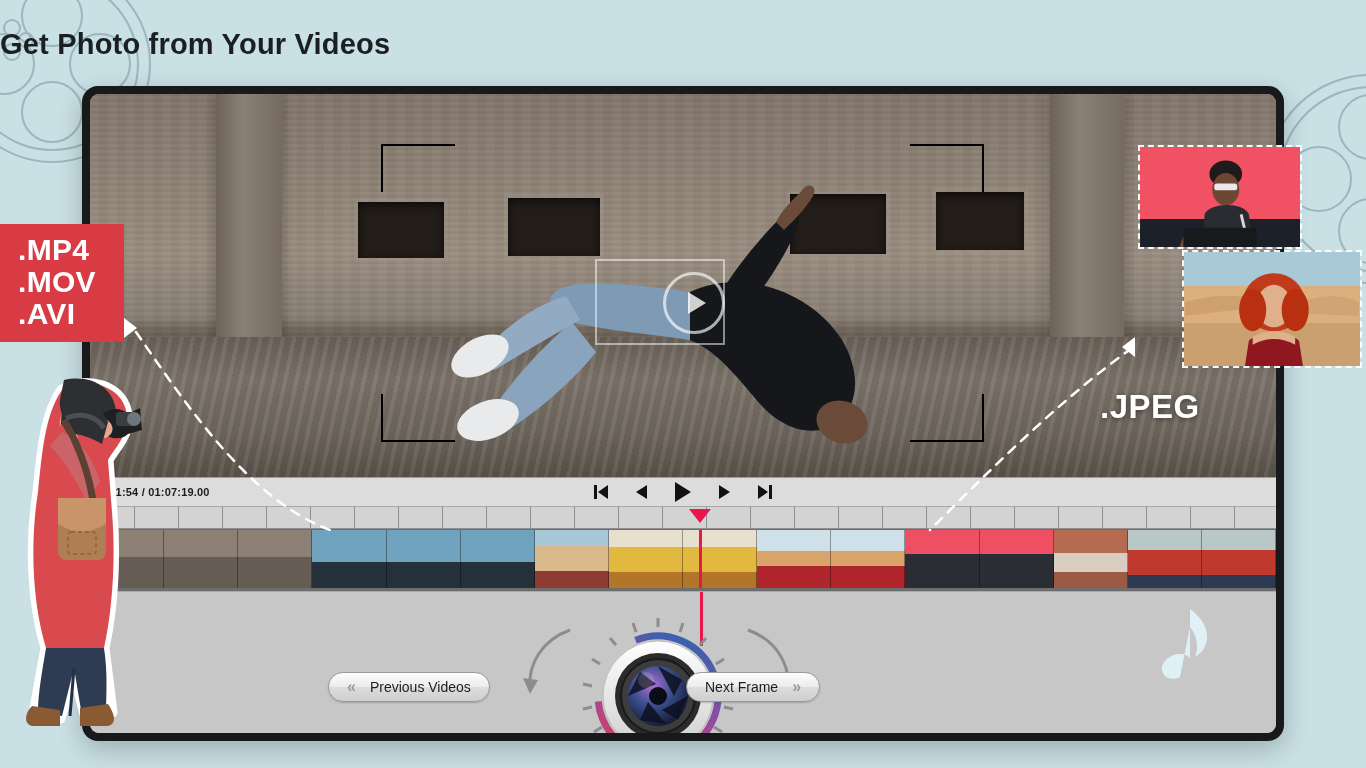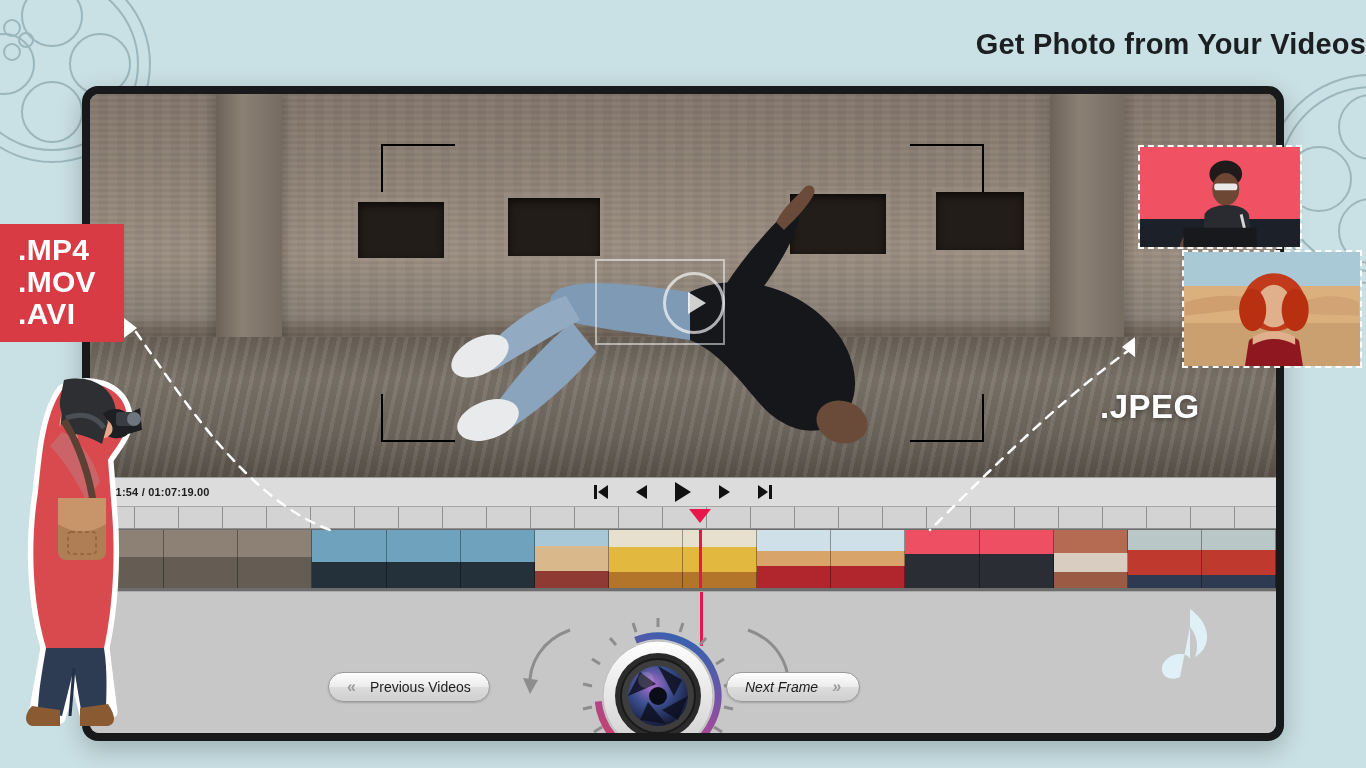--- a/index.html
+++ b/index.html
@@ -11,21 +11,21 @@
     position: relative;
   }
 
   
   .reel { position: absolute; pointer-events: none; }
   .reel svg { display: block; }
 
   
   .page-title {
     position: absolute; top: 28px; left: 0; width: 100%;
-    text-align: right;
+    text-align: left;
     font-size: 29px; font-weight: 600; color: #1b1f22;
     letter-spacing: .2px;
   }
 
   
   .app-window {
     position: absolute;
     left: 82px; top: 86px;
     width: 1202px; height: 655px;
     background: #17191b;
@@ -168,21 +168,21 @@
   .frame-btn{
     position:absolute; top:80px;
     height:30px; padding:0 18px;
     display:flex; align-items:center; gap:14px;
     background: linear-gradient(180deg,#fdfdfd 0%, #ececec 48%, #dcdcdc 52%, #cfcfcf 100%);
     border:1px solid #9a9a9a; border-radius:15px;
     font-size:14px; color:#1d1d1d; cursor:pointer;
     box-shadow:0 1px 2px rgba(0,0,0,.18), inset 0 1px 0 #fff;
   }
   .frame-btn.prev{ left:238px; }
-  .frame-btn.next{ left:636px;font-style:italic; }
+  .frame-btn.next{ left:596px; }
   .chev{ font-size:16px; color:#9a9a9a; font-weight:700; line-height:1; }
 
   
   .dial{ position:absolute; left:488px; top:22px; width:160px; height:160px; }
 
   .music-note{ position:absolute; right:58px; bottom:46px; width:64px; height:94px; }
 
   
   .fmt-badge{
     position:absolute; left:0; top:224px; width:124px;

